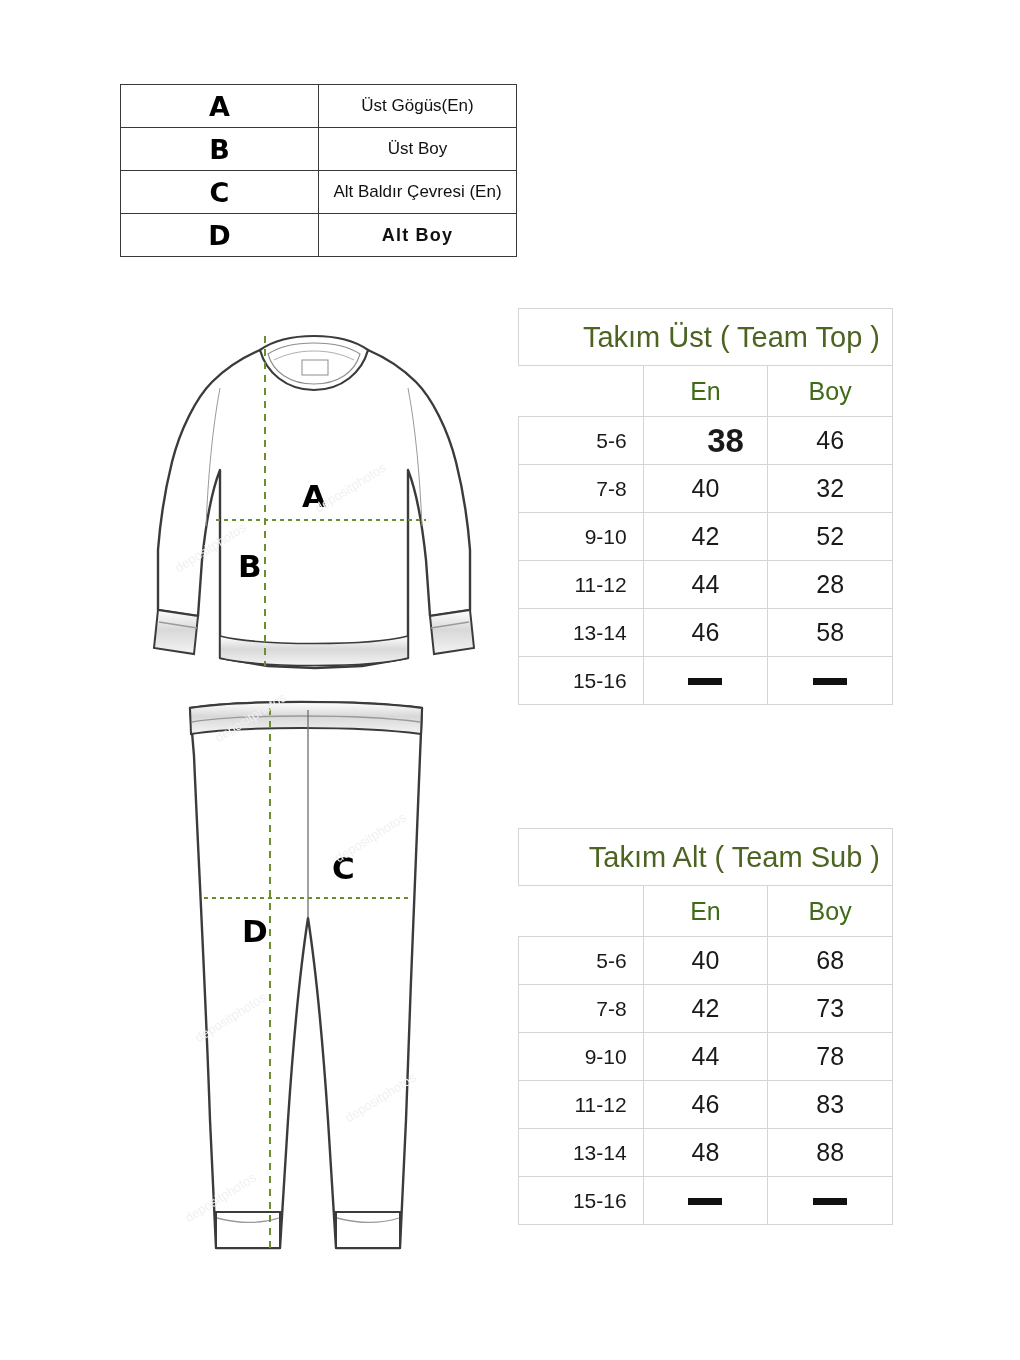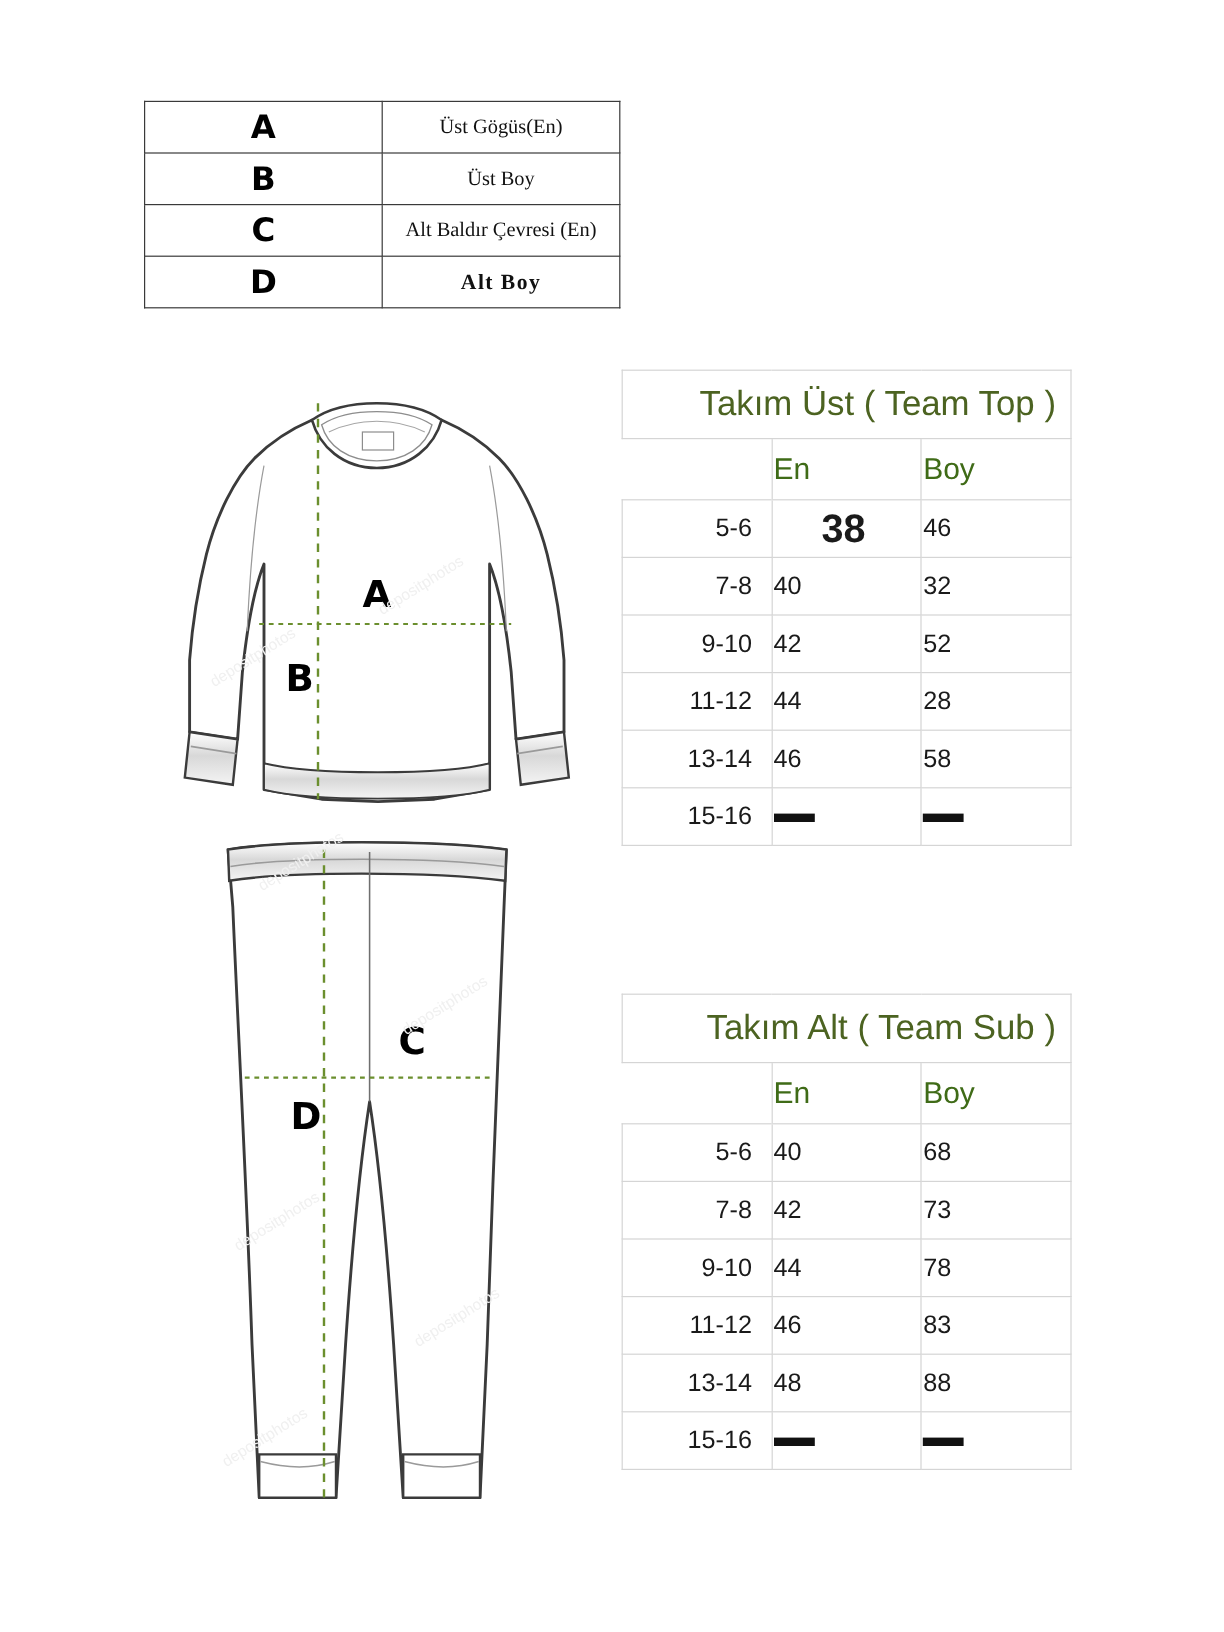--- a/index.html
+++ b/index.html
@@ -36,41 +36,41 @@
     font-size: 27px;
     font-weight: bold;
     color: #000;
     font-family: "DejaVu Sans", sans-serif;
     letter-spacing: 0px;
   }
   .legend-desc {
     width: 185px;
     font-size: 17px;
     color: #111;
-    font-family: Liberation Serif, serif;
+    font-family: Liberation Sans, sans-serif;
   }
   .legend-desc.spaced {
     letter-spacing: 1.2px;
     font-weight: bold;
     font-size: 18px;
   }
 
   
   .size-table {
     position: absolute;
     border-collapse: collapse;
     table-layout: fixed;
     width: 375px;
   }
   #table-top  { left: 518px; top: 308px; }
   #table-bottom { left: 518px; top: 808px; margin-top: 20px; }
 
   .size-table td {
     border: 1px solid #d5d5d5;
-    text-align: left;
+    text-align: center;
     vertical-align: middle;
     color: #1a1a1a;
   }
   .size-table .title-cell {
     height: 54px;
     font-size: 29px;
     color: #4c6321;
     text-align: right;
     padding-right: 12px;
     border: 1px solid #d5d5d5;
@@ -91,21 +91,21 @@
     width: 130px;
     height: 45px;
     font-size: 21px;
     text-align: right;
     padding-right: 16px;
     box-sizing: border-box;
   }
   .size-table .val {
     width: 124px;
     height: 45px;
-    font-size: 21px;
+    font-size: 25px;
   }
   .size-table .val.big { font-size: 33px; font-weight: 600; padding-left: 41px; }
   .size-table .dash-cell { font-size: 23px; }
   .dash-mark {
     display: inline-block;
     width: 34px;
     height: 7px;
     background: #111;
     vertical-align: middle;
   }

